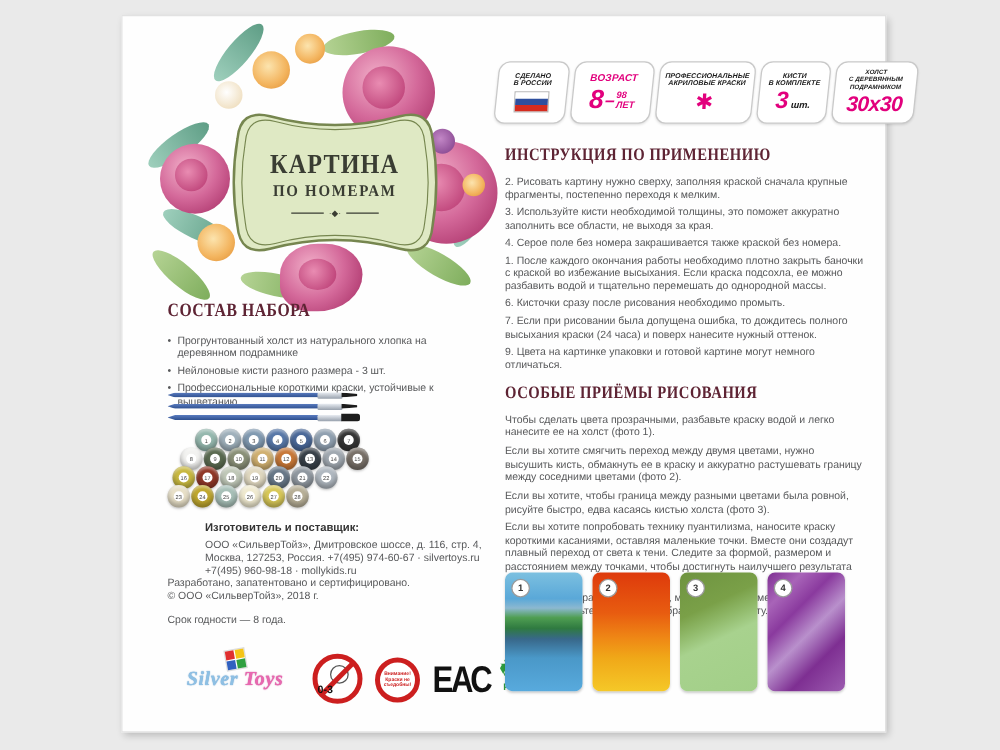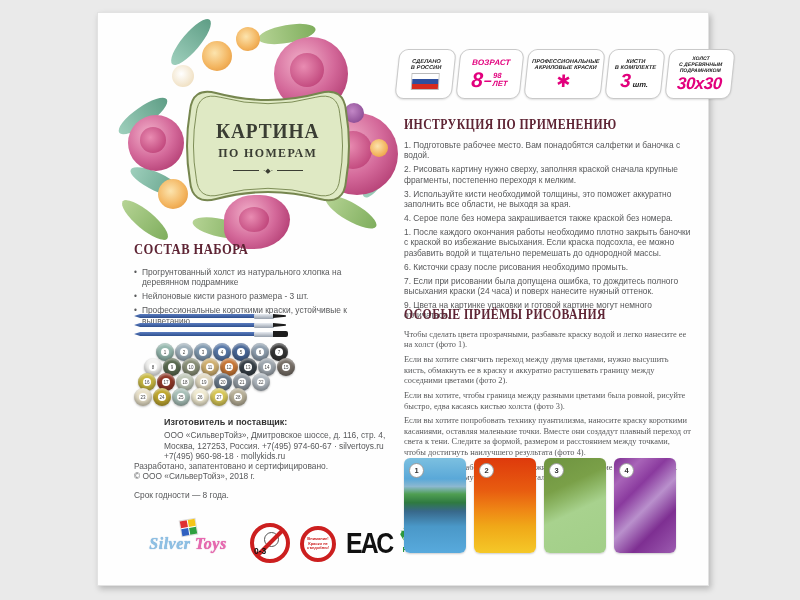--- a/index.html
+++ b/index.html
@@ -85,21 +85,21 @@
   .rec{position:absolute;left:258px;top:4px;width:36px;text-align:center;}
   .rec .glyph{font-size:27px;color:#2e9b3e;line-height:1;display:block;}
   .rec .rnum{position:absolute;left:0;top:10px;width:36px;text-align:center;font-size:7px;font-weight:700;color:#1e6b2a;}
   .rec .rcode{font-size:7.5px;font-weight:700;color:#2e9b3e;display:block;margin-top:-3px;}
   
   .col-right{position:absolute;left:306px;top:104px;width:290px;}
   .h-instr{font-size:14px;position:absolute;left:0;top:0;}
   .instr-items{position:absolute;left:0;top:23px;width:288px;}
   .instr-items p{margin:0 0 3.5px 0;}
   .h-tech{font-size:14px;position:absolute;left:0;top:190px;}
-  .tech-paras{position:absolute;left:0;top:213px;width:288px;font-family:Liberation Serif, serif;}
+  .tech-paras{position:absolute;left:0;top:213px;width:288px;}
   .tech-paras p{margin:0 0 4.5px 0;}
   .photos{position:absolute;left:0;top:341px;display:flex;gap:8px;}
   .photo{width:62px;height:95px;border-radius:6px;position:relative;box-shadow:0 1px 2px rgba(0,0,0,.2);}
   .pnum{position:absolute;left:5px;top:5px;width:13px;height:13px;border-radius:50%;background:#fff;border:1px solid #9a9a9a;font-size:7.5px;color:#333;display:flex;align-items:center;justify-content:center;font-weight:700;}
   .p1{background:linear-gradient(180deg,#7cc0e0 0%,#5aa8d8 22%,#8cb8d0 30%,#4f9e52 38%,#2f7a40 47%,#38688a 56%,#4a98c8 72%,#58aadd 100%);}
   .p2{background:linear-gradient(180deg,#de3a0c 0%,#e85c10 34%,#ef8715 55%,#f0a818 72%,#f5c828 100%);}
   .p3{background:linear-gradient(155deg,#6e9340 0%,#7aa048 30%,#8fb868 42%,#a8d28e 55%,#a2cf88 100%);}
   .p4{background:linear-gradient(135deg,#7e2f92 0%,#a864b8 18%,#8a3a9e 34%,#b990cc 52%,#7e2f92 72%,#9c5cb0 100%);}
 </style>
 </head>
@@ -350,21 +350,20 @@
         <span class="glyph">♻</span>
         <span class="rnum">20</span>
         <span class="rcode">PAP</span>
       </div>
     </div>
   </div>
 
   <div class="col-right">
     <div class="h-maroon h-instr">ИНСТРУКЦИЯ ПО ПРИМЕНЕНИЮ</div>
     <div class="instr-items small-text">
-      <p>1. Подготовьте рабочее место. Вам понадобятся салфетки и баночка с водой.</p>
       <p>2. Рисовать картину нужно сверху, заполняя краской сначала крупные фрагменты, постепенно переходя к мелким.</p>
       <p>3. Используйте кисти необходимой толщины, это поможет аккуратно заполнить все области, не выходя за края.</p>
       <p>4. Серое поле без номера закрашивается также краской без номера.</p>
       <p>1. После каждого окончания работы необходимо плотно закрыть баночки с краской во избежание высыхания. Если краска подсохла, ее можно разбавить водой и тщательно перемешать до однородной массы.</p>
       <p>6. Кисточки сразу после рисования необходимо промыть.</p>
       <p>7. Если при рисовании была допущена ошибка, то дождитесь полного высыхания краски (24 часа) и поверх нанесите нужный оттенок.</p>
       <p>9. Цвета на картинке упаковки и готовой картине могут немного отличаться.</p>
     </div>
     <div class="h-maroon h-tech">ОСОБЫЕ ПРИЁМЫ РИСОВАНИЯ</div>
     <div class="tech-paras small-text">

